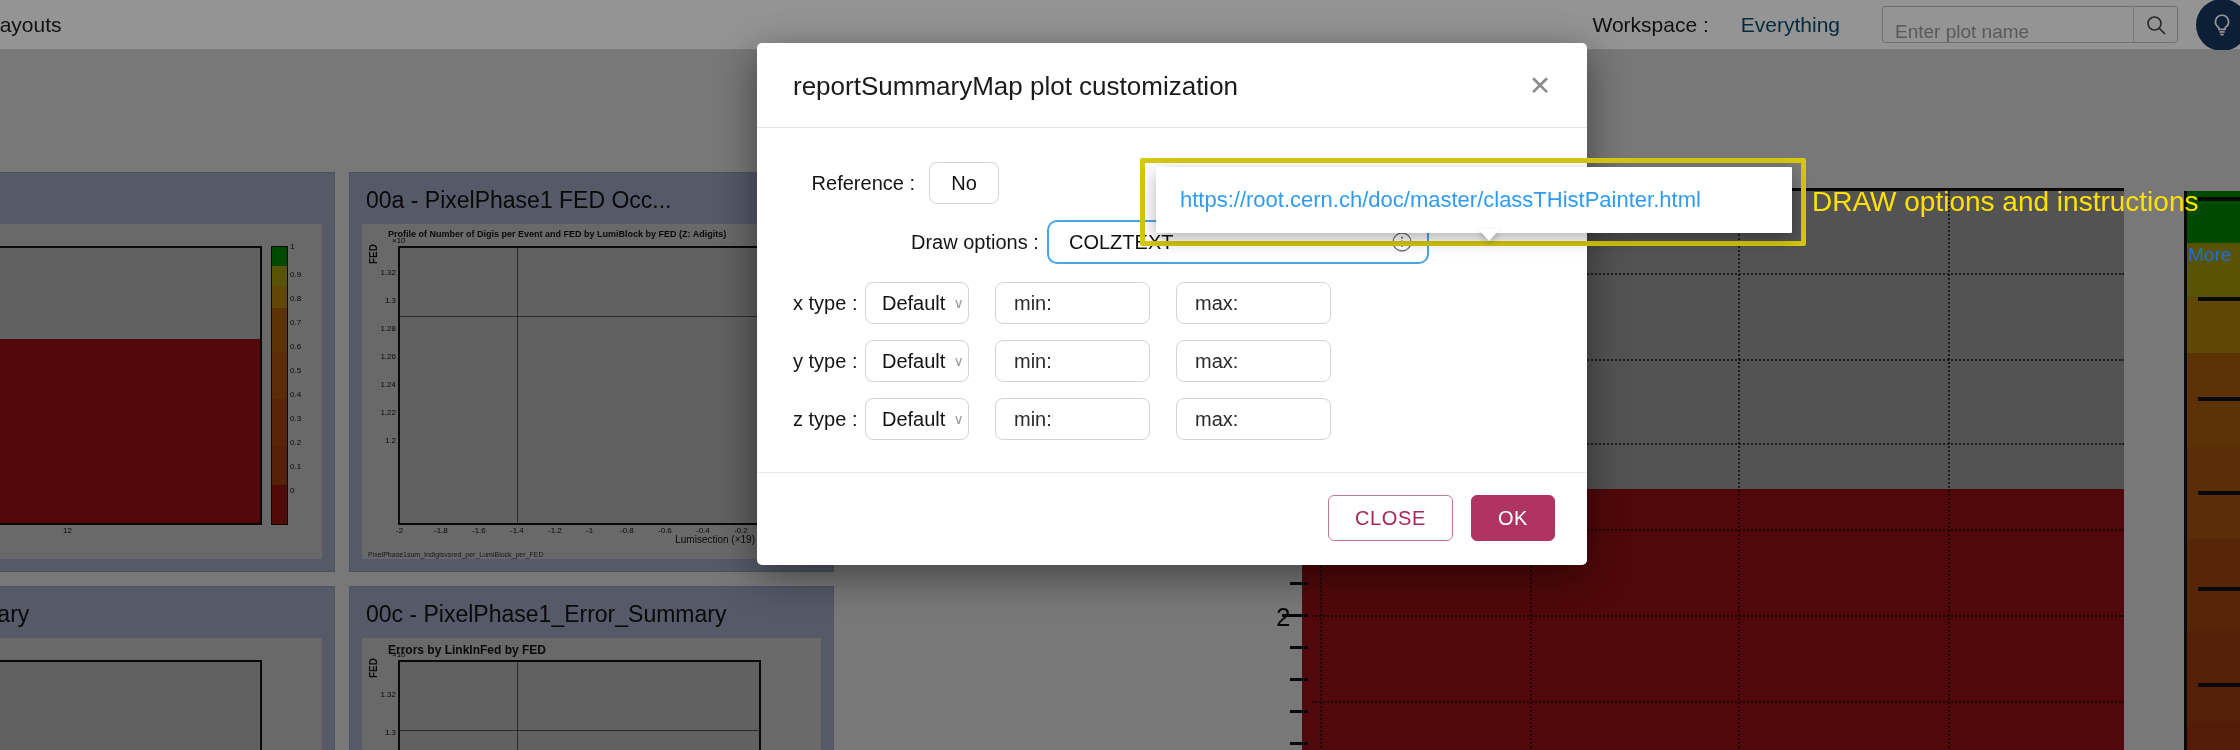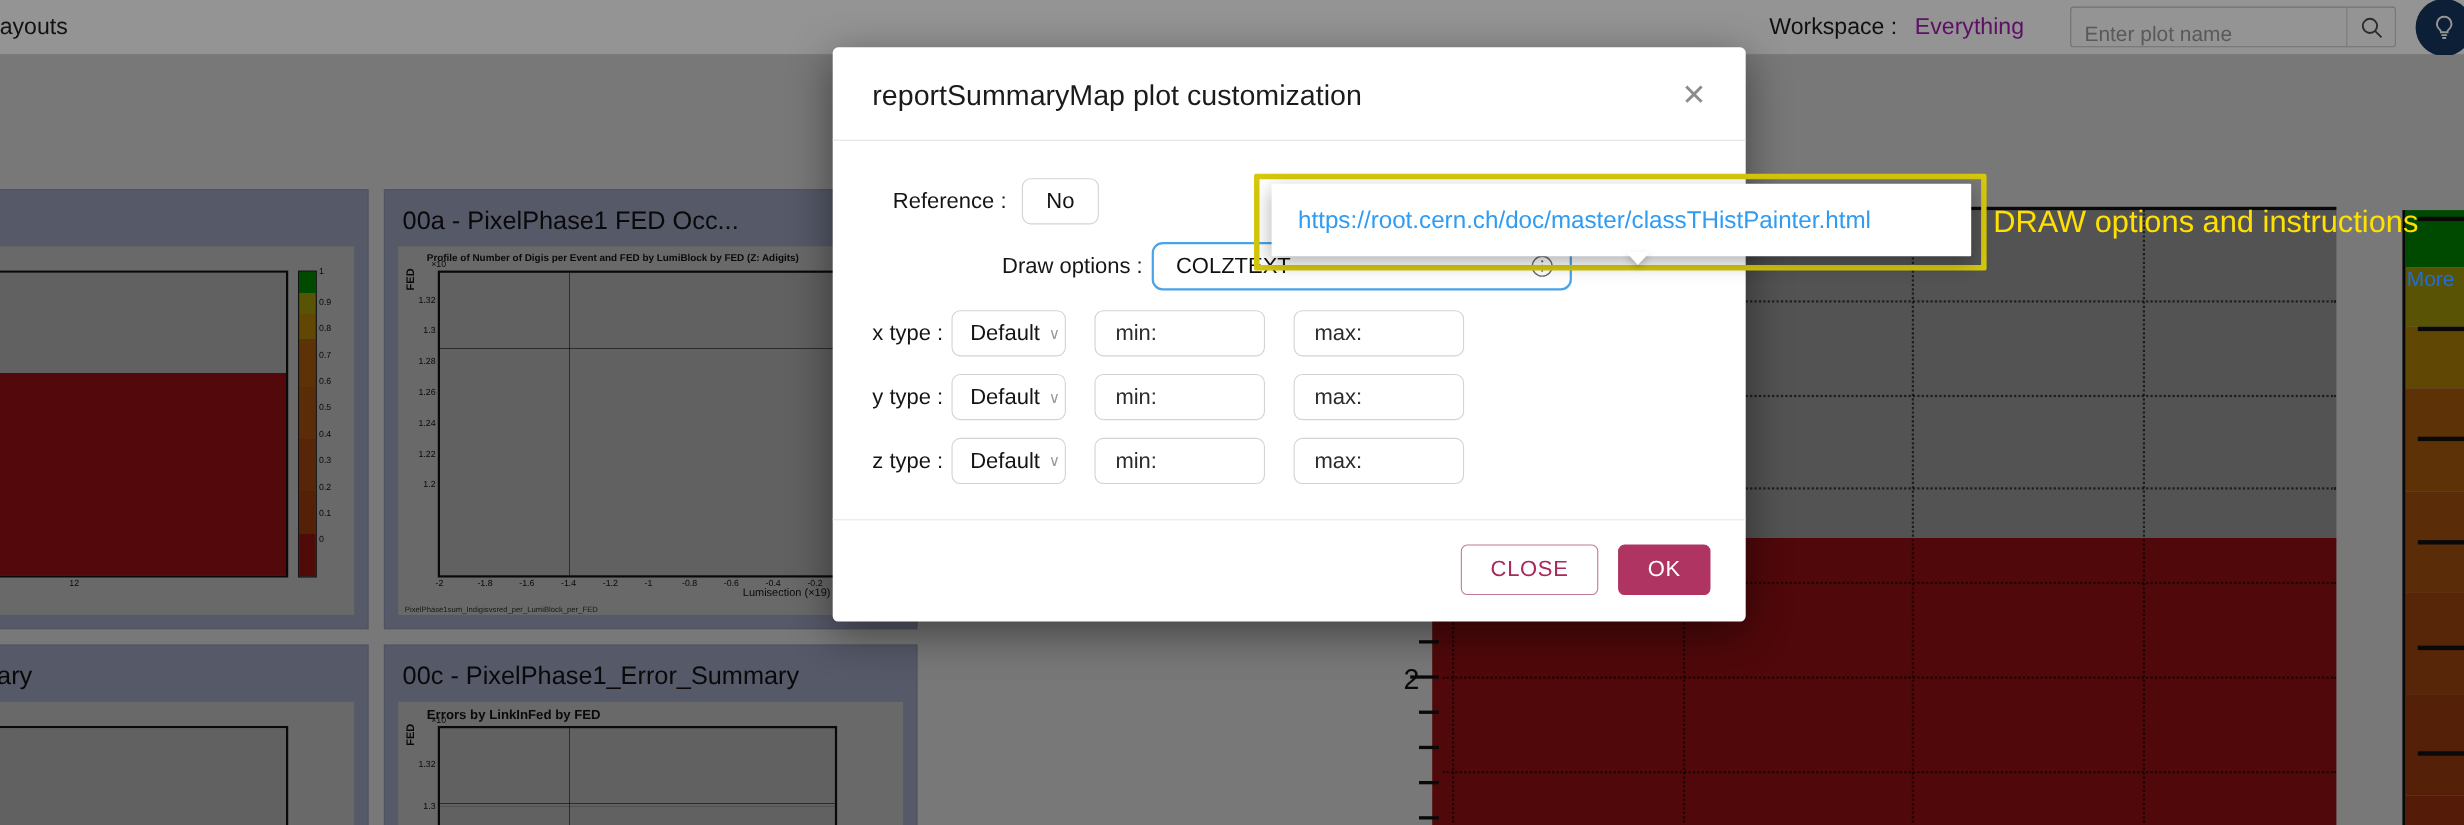--- a/index.html
+++ b/index.html
@@ -29,21 +29,21 @@
     display: flex; align-items: center;
     border-bottom: 1px solid #d8d8d8;
   }
   #breadcrumb {
     font-size: 21px; color: #222; margin-left: -12px; white-space: nowrap;
   }
   #header-right {
     margin-left: auto; display: flex; align-items: center; gap: 0px; padding-right: 0px;
   }
   .ws-label { font-size: 21px; color: #1c1c1c; white-space: nowrap; }
-  .ws-value { font-size: 21px; color: #a21caf; margin-left: 16px; white-space: nowrap; }
+  .ws-value { font-size: 21px; color: #0c4a6e; margin-left: 32px; white-space: nowrap; }
   #search-wrap {
     margin-left: 42px;
     display: flex; align-items: stretch;
     border: 1px solid #c3c3c3; border-radius: 3px; height: 37px;
     background: #fff; overflow: hidden;
   }
   #search-input {
     border: 0; outline: none; width: 250px; padding: 0 12px;
     font-size: 19px; color: #333; background: transparent;
     font-family: "Liberation Sans", sans-serif;

